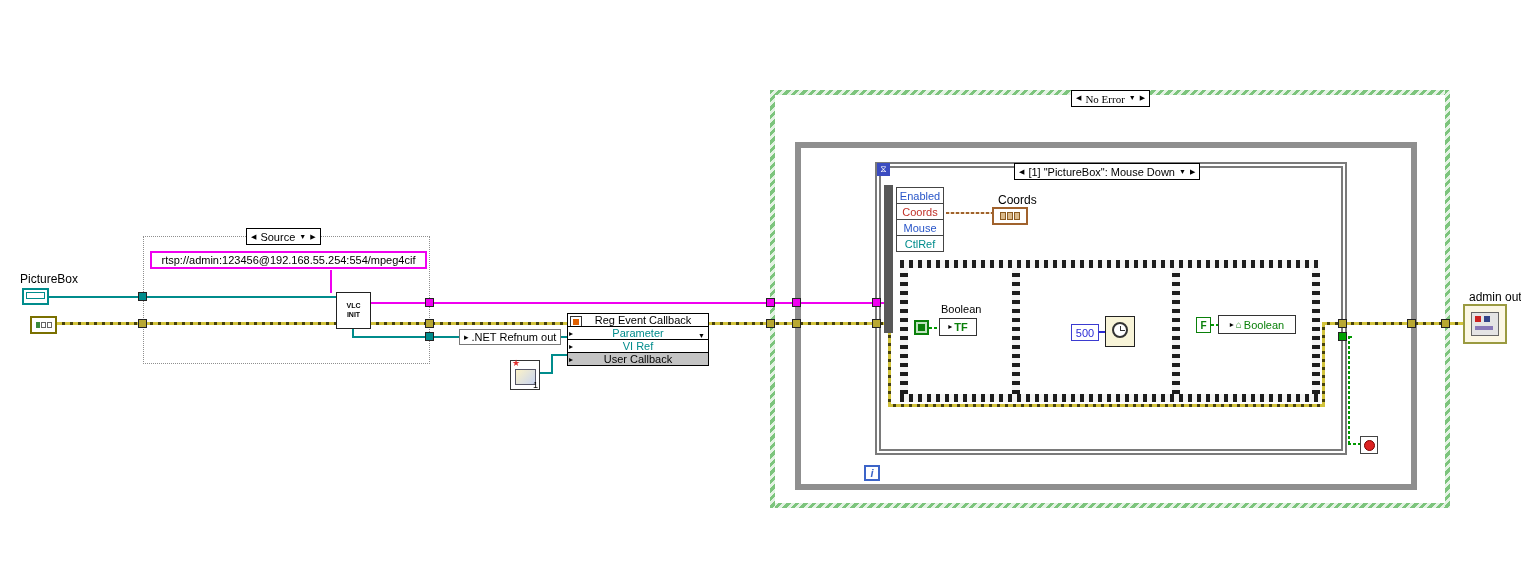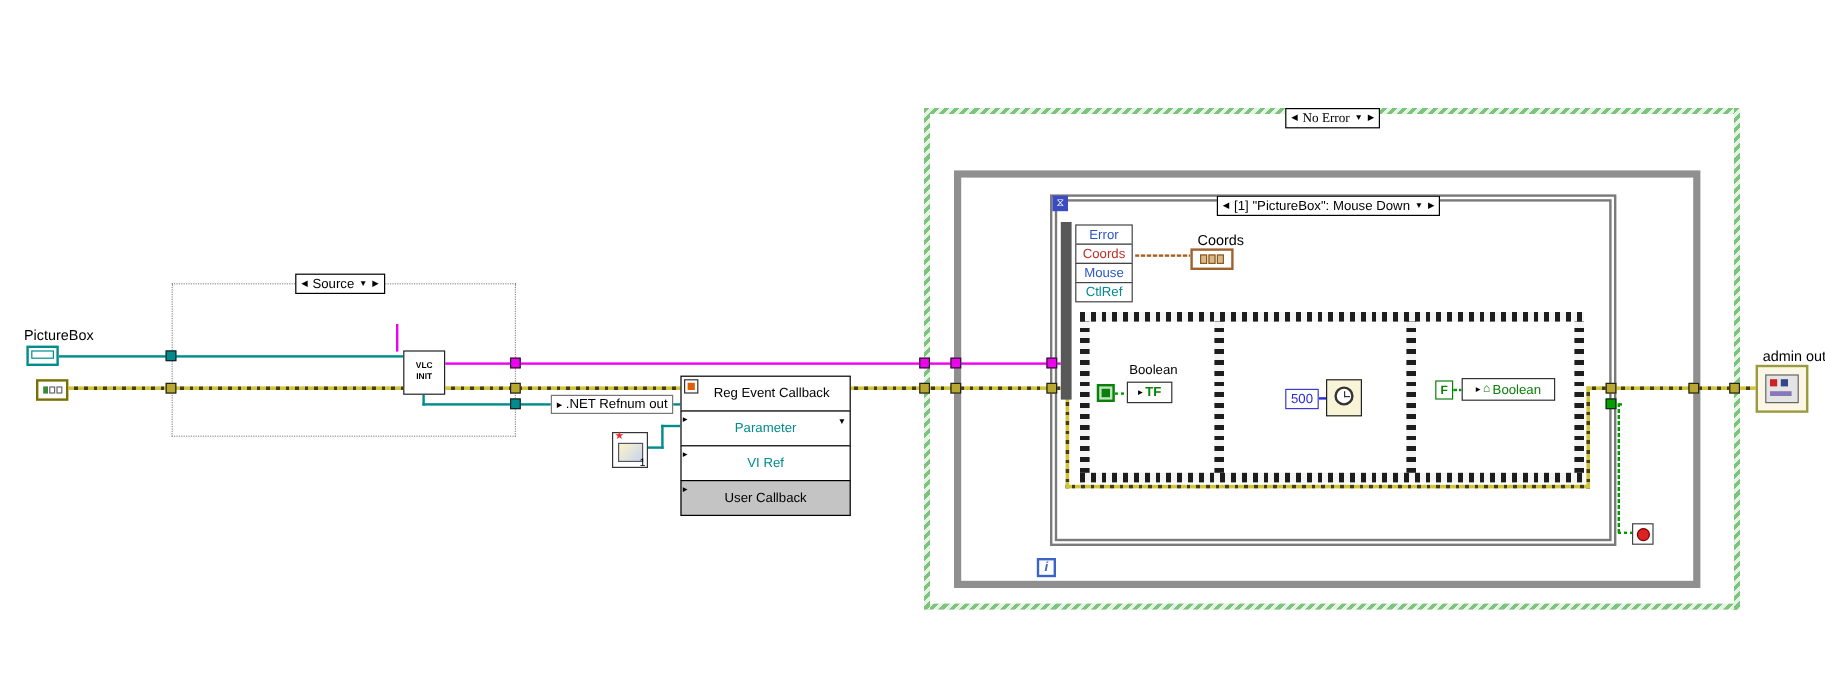--- a/index.html
+++ b/index.html
@@ -31,21 +31,21 @@
   .tn-mag { background:#f000f0; } .tn-olive { background:#b8a832; }
   .tn-teal { background:#008c8c; } .tn-green { background:#00a000; }
 
   .selector {
     position:absolute; display:flex; align-items:center; gap:4px;
     background:#fff; border:1px solid #000; height:17px; padding:0 4px;
     font-size:11px; white-space:nowrap;
   }
   .selector .arr { font-size:7px; line-height:1; }
 
-  .node-row { border:1px solid #000; height:30px; background:#fff;
+  .node-row { border:1px solid #000; height:14px; background:#fff;
     display:flex; align-items:center; justify-content:center; font-size:11px; position:relative; }
   .node-row + .node-row { margin-top:-1px; }
   .inarr { position:absolute; left:1px; top:3px; font-size:8px; color:#000; line-height:1; }
   .c-teal { color:#008c8c;text-align:center; } .c-blue { color:#2855c8; } .c-red { color:#c03028; } .c-green { color:#0a800a; }
 
   .evitem { width:48px; height:17px; border:1px solid #444; background:#fff; font-size:11px;
     display:flex; align-items:center; justify-content:center; margin-top:-1px; }
 
   .watch { width:16px; height:16px; border:2px solid #333; border-radius:50%; background:#fff;
     position:relative; margin:5px auto 0; }
@@ -127,20 +127,23 @@
     <span style="width:5px;height:6px;border:1px solid #666;display:inline-block;"></span>
   </div>
 
   <div class="selector" style="left:246px;top:228px;">
     <span class="arr">◀</span>
     <span>Source</span>
     <span class="arr">▼</span>
     <span class="arr">▶</span>
   </div>
 
+  <div class="abs" style="left:150px;top:251px;width:277px;height:18px;border:2px solid #f000f0;background:#fff;display:flex;align-items:center;justify-content:center;">
+    <span style="font-size:11px;white-space:nowrap;">rtsp://admin:123456@192.168.55.254:554/mpeg4cif</span>
+  </div>
 
   <div class="abs" style="left:336px;top:292px;width:35px;height:37px;border:1px solid #222;background:#fff;display:flex;flex-direction:column;align-items:center;justify-content:center;line-height:1.2;">
     <span style="font-size:7px;font-weight:bold;">VLC</span>
     <span style="font-size:7px;font-weight:bold;">INIT</span>
   </div>
 
   <div class="abs" style="left:459px;top:329px;height:16px;border:1px solid #777;background:#fff;display:flex;align-items:center;gap:3px;padding:0 4px;">
     <span style="font-size:9px;line-height:1;">▸</span>
     <span style="font-size:11px;white-space:nowrap;">.NET Refnum out</span>
   </div>
@@ -186,21 +189,21 @@
 
   <div class="selector" style="left:1014px;top:163px;">
     <span class="arr">◀</span>
     <span>[1] "PictureBox": Mouse Down</span>
     <span class="arr">▼</span>
     <span class="arr">▶</span>
   </div>
 
   <div class="abs" style="left:884px;top:185px;width:9px;height:148px;background:#585858;"></div>
   <div class="abs" style="left:896px;top:188px;">
-    <div class="evitem c-blue">Error</div>
+    <div class="evitem c-blue">Enabled</div>
     <div class="evitem c-red">Coords</div>
     <div class="evitem c-blue">Mouse</div>
     <div class="evitem c-teal">CtlRef</div>
   </div>
 
   <div class="lbl" style="left:998px;top:193px;">Coords</div>
   <div class="abs" style="left:992px;top:207px;width:36px;height:18px;border:2px solid #a0622d;background:#fff;display:flex;align-items:center;justify-content:center;gap:1px;">
     <span style="width:6px;height:8px;background:#d9b98a;border:1px solid #8a5a20;display:inline-block;"></span>
     <span style="width:6px;height:8px;background:#d9b98a;border:1px solid #8a5a20;display:inline-block;"></span>
     <span style="width:6px;height:8px;background:#d9b98a;border:1px solid #8a5a20;display:inline-block;"></span>

